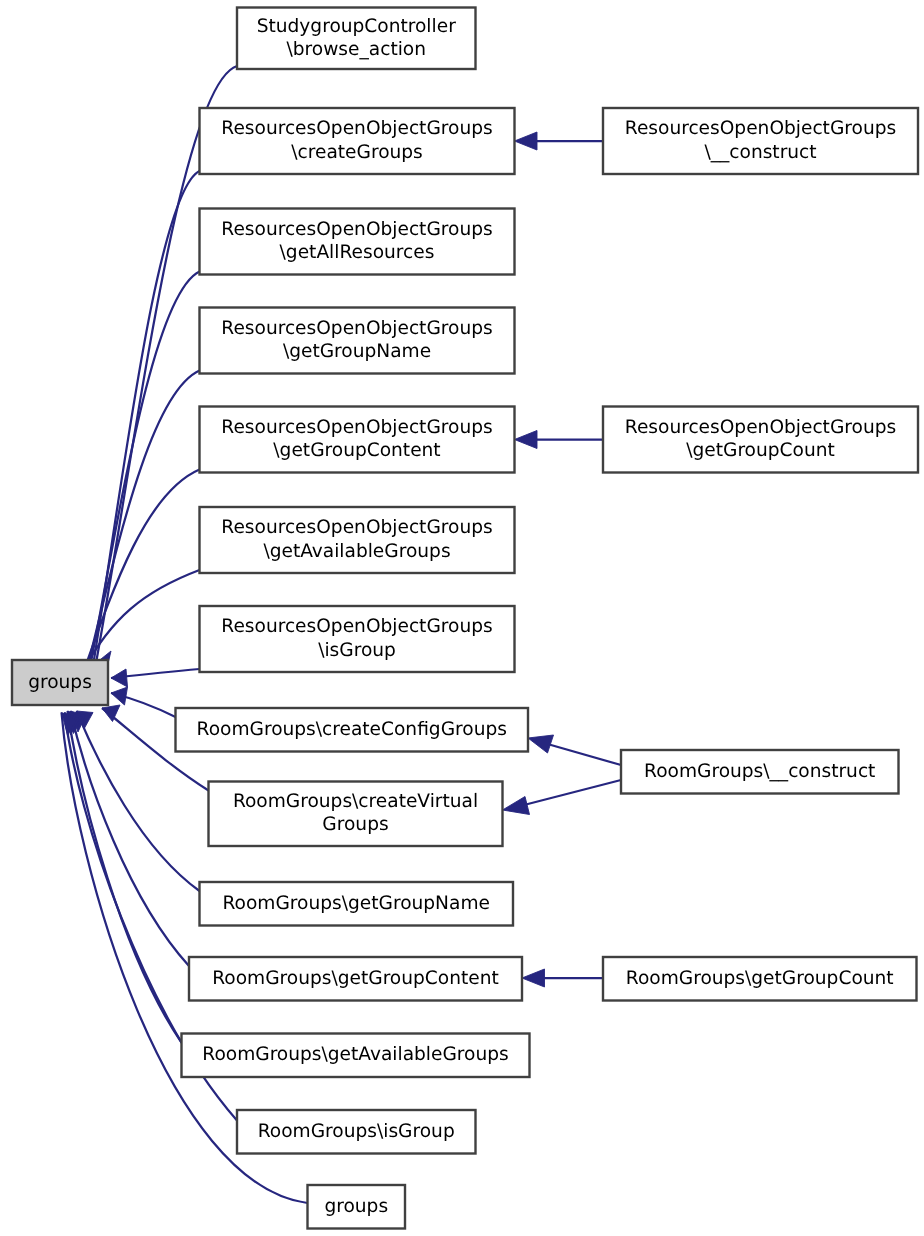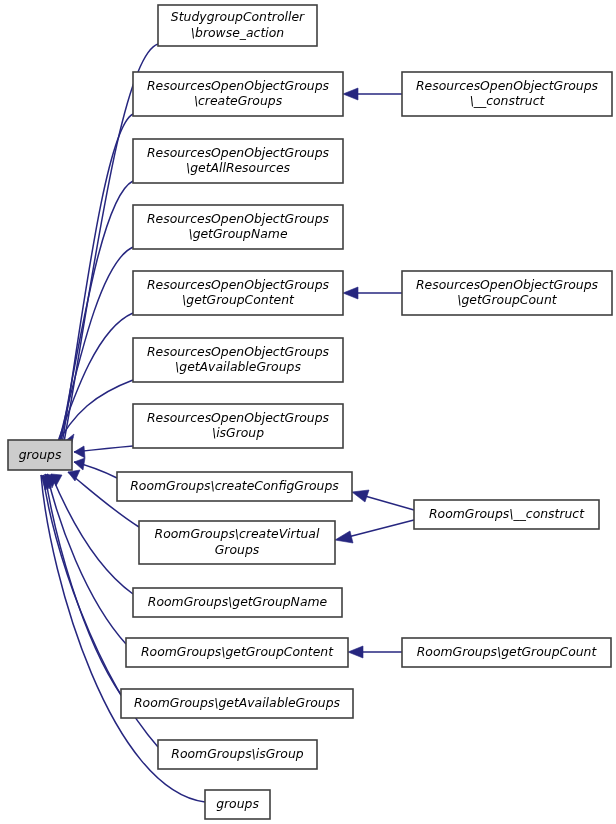--- a/index.html
+++ b/index.html
@@ -11,21 +11,20 @@
   body {
     width: 616px;
     height: 824px;
     font-family: "DejaVu Sans", sans-serif;
     overflow: hidden;
   }
   #graph-root {
     position: relative;
     width: 556px;
     height: 824px;
-    font-style: italic;
   }
   svg#callgraph {
     display: block;
     width: 616px;
     height: 824px;
   }
   .node-box {
     fill: #ffffff;
     stroke: #404040;
     stroke-width: 1.6;

